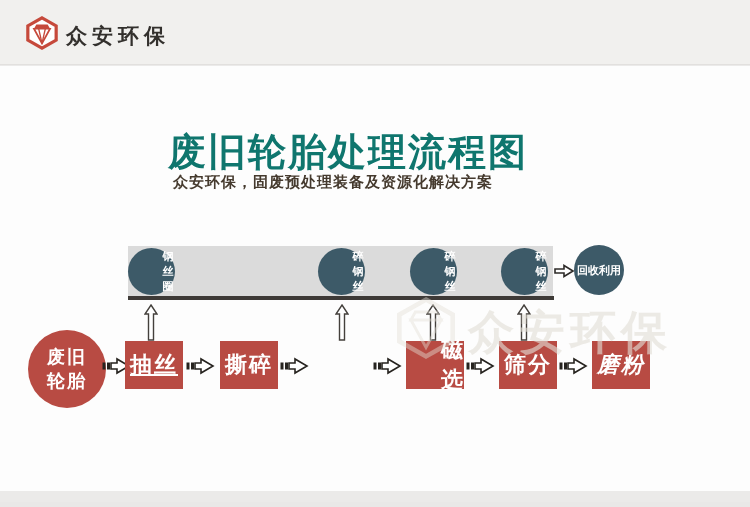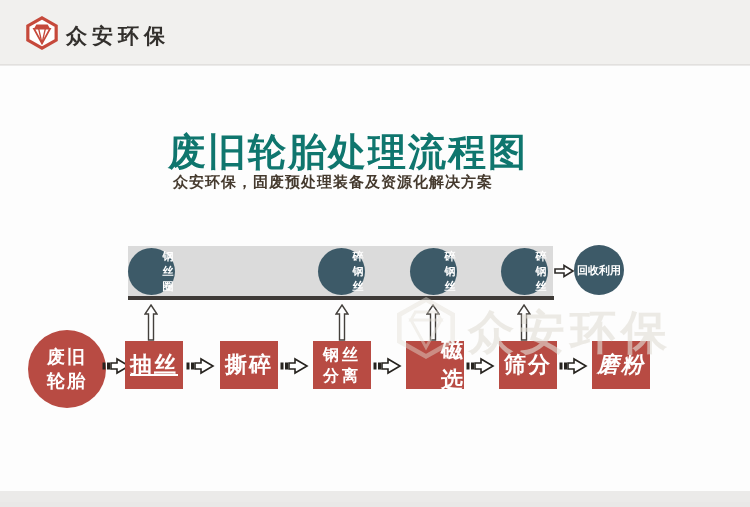--- a/index.html
+++ b/index.html
@@ -213,24 +213,20 @@
   </svg>
 
   <div class="step-box s2">撕碎</div>
 
   <svg class="h-arrow a3" viewBox="0 0 29 18">
     <rect x="0.5" y="5.5" width="3" height="7" fill="#26231f"></rect>
     <rect x="5" y="5.5" width="3" height="7" fill="#26231f"></rect>
     <polygon points="9,6 15,6 15,2 27,9 15,16 15,12 9,12" fill="#ffffff" stroke="#26231f" stroke-width="1.6"></polygon>
   </svg>
 
-  <div class="step-box s3">
-    <span>钢丝</span>
-    <span>分离</span>
-  </div>
 
   <svg class="h-arrow a4" viewBox="0 0 29 18">
     <rect x="0.5" y="5.5" width="3" height="7" fill="#26231f"></rect>
     <rect x="5" y="5.5" width="3" height="7" fill="#26231f"></rect>
     <polygon points="9,6 15,6 15,2 27,9 15,16 15,12 9,12" fill="#ffffff" stroke="#26231f" stroke-width="1.6"></polygon>
   </svg>
 
   <div class="step-box s4">磁选</div>
 
   <svg class="h-arrow a5" viewBox="0 0 29 18">

